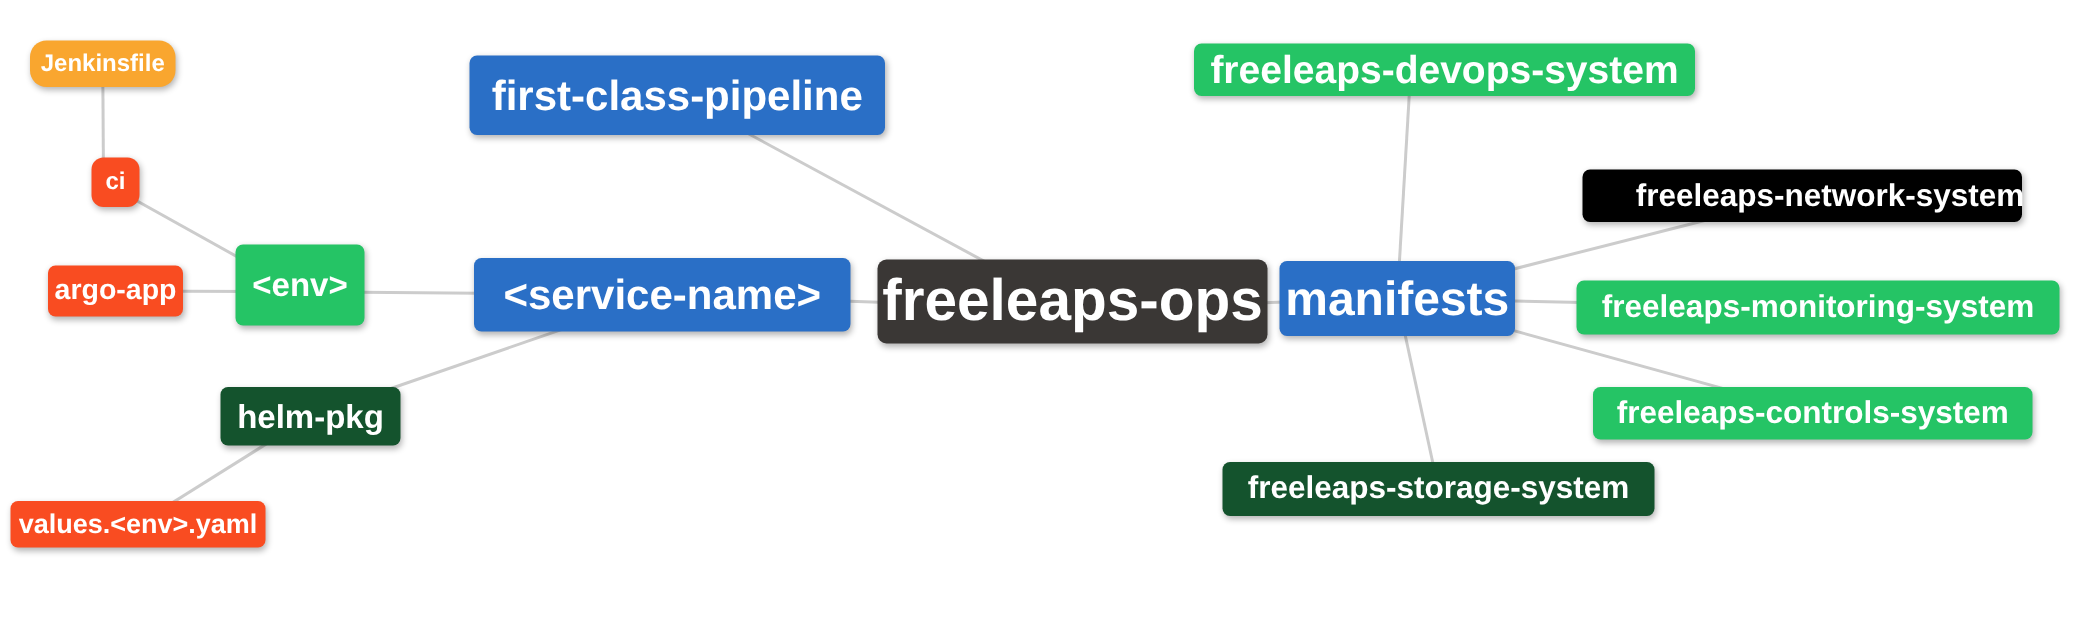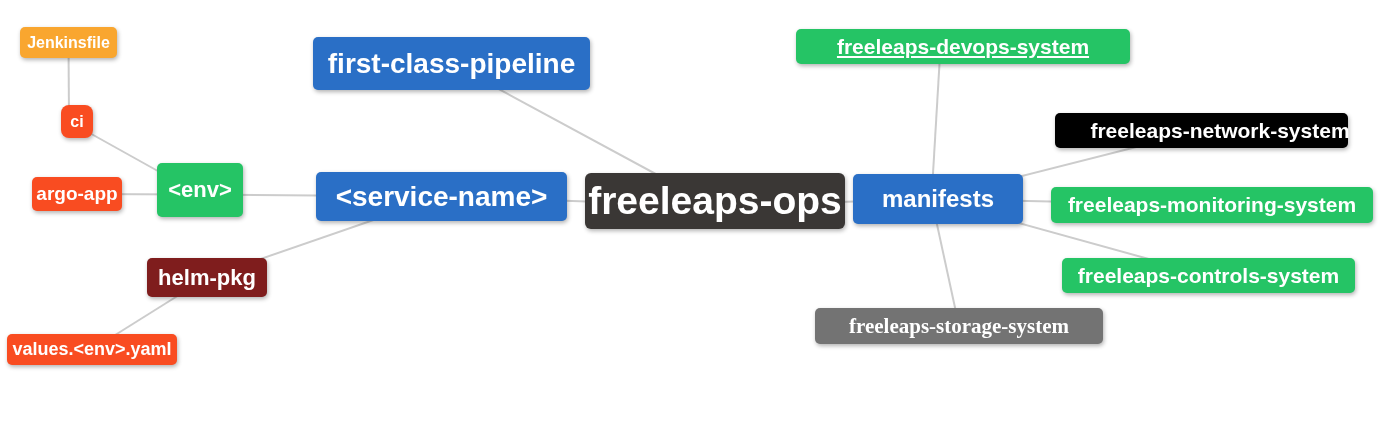--- a/index.html
+++ b/index.html
@@ -22,22 +22,22 @@
   
   .n-jenkinsfile{left:20px;top:27px;width:97px;height:31px;font-size:16px;}
   .n-ci{left:61px;top:105px;width:32px;height:33px;font-size:16px;border-radius:8px;}
   .n-argo{left:32px;top:177px;width:90px;height:34px;font-size:19px;}
   .n-env{left:157px;top:163px;width:86px;height:54px;font-size:22px;}
   .n-helm{left:147px;top:258px;width:120px;height:39px;font-size:22px;}
   .n-values{left:7px;top:334px;width:170px;height:31px;font-size:18px;text-align:right;}
   .n-pipeline{left:313px;top:37px;width:277px;height:53px;font-size:28px;}
   .n-service{left:316px;top:172px;width:251px;height:49px;font-size:28px;}
   .n-root{left:585px;top:173px;width:260px;height:56px;font-size:39px;border-radius:6px;}
-  .n-manifests{left:853px;top:174px;width:170px;height:50px;font-size:24px;}
-  .n-devops{left:796px;top:29px;width:334px;height:35px;font-size:21px;text-decoration:underline;}
+  .n-manifests{left:853px;top:174px;width:157px;height:50px;font-size:32px;}
+  .n-devops{left:796px;top:29px;width:334px;height:35px;font-size:26px;}
   .n-network{left:1055px;top:113px;width:293px;height:35px;font-size:21px;}
   .n-monitoring{left:1051px;top:187px;width:322px;height:36px;font-size:21px;}
   .n-controls{left:1062px;top:258px;width:293px;height:35px;font-size:21px;}
   .n-storage{left:815px;top:308px;width:288px;height:36px;font-size:21px;}
 </style>
 </head>
 <body>
 
 <div class="canvas">
   <svg id="edges" width="1390" height="421">
@@ -50,28 +50,28 @@
       <line x1="441.5" y1="196.5" x2="715" y2="206" stroke="#cccccc" stroke-width="2"></line>
       <line x1="451.5" y1="63.5" x2="715" y2="206" stroke="#cccccc" stroke-width="2"></line>
       <line x1="931.5" y1="199" x2="715" y2="206" stroke="#cccccc" stroke-width="2"></line>
       <line x1="940.5" y1="46.5" x2="931.5" y2="199" stroke="#cccccc" stroke-width="2"></line>
       <line x1="1201.5" y1="130.5" x2="931.5" y2="199" stroke="#cccccc" stroke-width="2"></line>
       <line x1="1212" y1="205" x2="931.5" y2="199" stroke="#cccccc" stroke-width="2"></line>
       <line x1="1208.5" y1="275.5" x2="931.5" y2="199" stroke="#cccccc" stroke-width="2"></line>
       <line x1="959" y1="326" x2="931.5" y2="199" stroke="#cccccc" stroke-width="2"></line>
     </svg>
 
-  <div class="node n-jenkinsfile" style="background: rgb(249, 166, 47);">Jenkinsfile</div>
+  <div class="node n-jenkinsfile" style="background: rgb(249, 166, 47); border-radius: 11px;">Jenkinsfile</div>
   <div class="node n-ci" style="background: rgb(249, 76, 33);">ci</div>
   <div class="node n-argo" style="background: rgb(249, 76, 33);">argo-app</div>
   <div class="node n-env" style="background: rgb(37, 196, 101);">&lt;env&gt;</div>
-  <div class="node n-helm" style="background: #7f1d1d;">helm-pkg</div>
+  <div class="node n-helm" style="background: #14532d;">helm-pkg</div>
   <div class="node n-values" style="background: rgb(249, 76, 33);">values.&lt;env&gt;.yaml</div>
   <div class="node n-pipeline" style="background: rgb(42, 111, 198);">first-class-pipeline</div>
   <div class="node n-service" style="background: rgb(42, 111, 198);">&lt;service-name&gt;</div>
   <div class="node n-root" style="background: rgb(58, 55, 53);">freeleaps-ops</div>
   <div class="node n-manifests" style="background: rgb(42, 111, 198);">manifests</div>
   <div class="node n-devops" style="background: rgb(37, 196, 101);">freeleaps-devops-system</div>
   <div class="node n-network" style="background: #000000; padding-left: 37px;">freeleaps-network-system</div>
   <div class="node n-monitoring" style="background: rgb(37, 196, 101);">freeleaps-monitoring-system</div>
   <div class="node n-controls" style="background: rgb(37, 196, 101);">freeleaps-controls-system</div>
-  <div class="node n-storage" style="background: #737373; font-family: Liberation Serif, serif;">freeleaps-storage-system</div>
+  <div class="node n-storage" style="background: #14532d;">freeleaps-storage-system</div>
 </div>
 
 </body></html>

